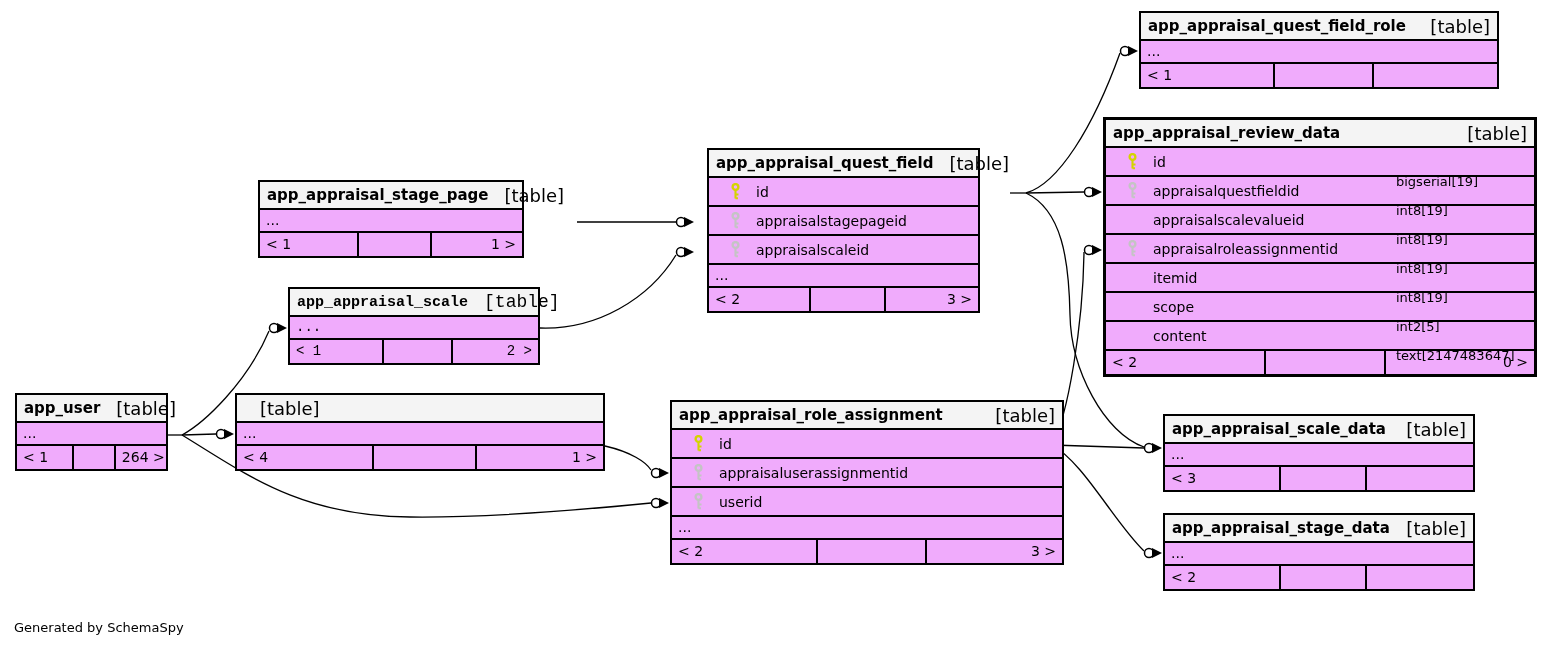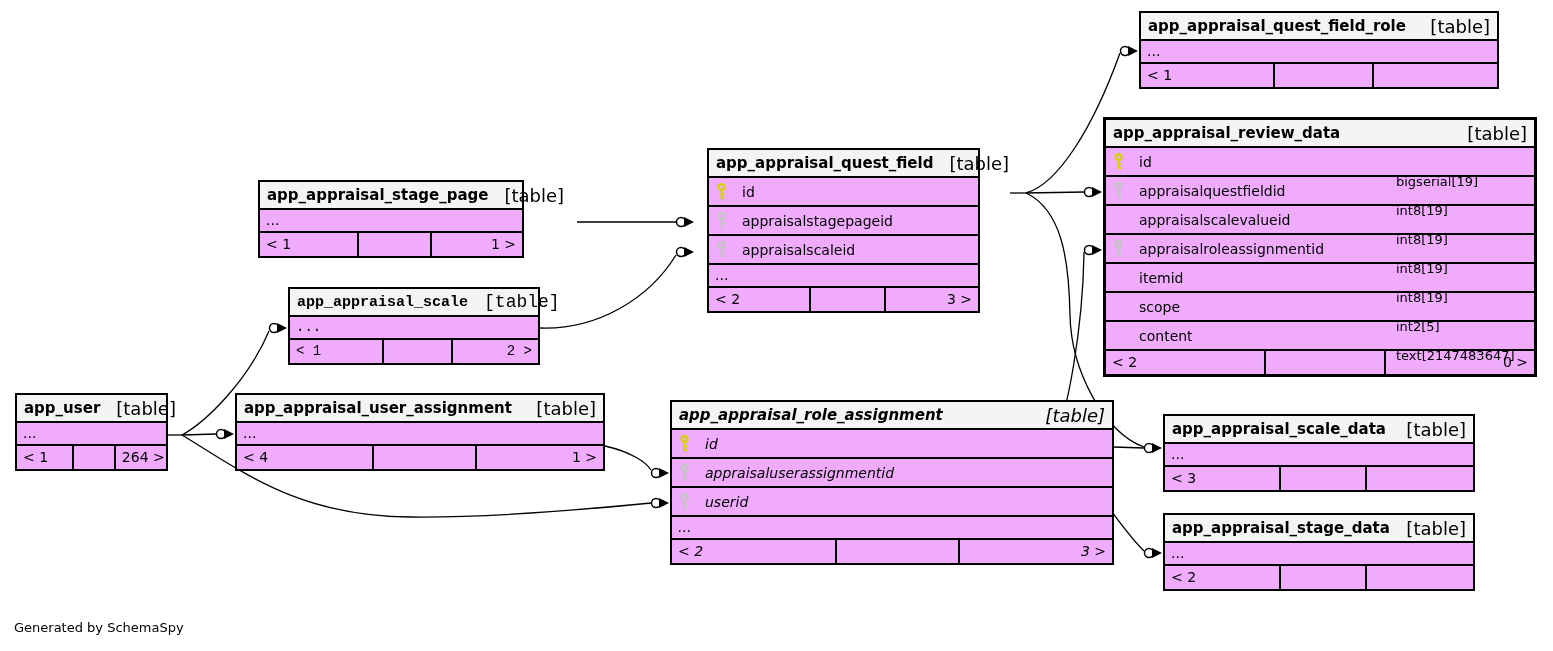--- a/index.html
+++ b/index.html
@@ -21,20 +21,21 @@
     background:#f4f4f4; border-bottom:2px solid #000;
     height:28px; padding:0 7px; box-sizing:border-box;
   }
   .hdr .nm { font-weight:bold; font-size:15px; white-space:nowrap; }
   .hdr .tg { font-size:18px; margin-left:16px; white-space:nowrap; }
 
   .frow {
     display:flex; align-items:stretch;
     border-bottom:2px solid #000; height:29px; box-sizing:border-box;
     font-size:14px;
+    padding-left:14px;
   }
   .nameside { flex:1; display:flex; align-items:center; padding:0 7px; min-width:0; }
   .typeside {
     width:144px; border-left:2px solid #000; display:flex; align-items:center;
     padding:0 4px; font-size:13px; box-sizing:border-box; white-space:nowrap;margin-top:33px;
   }
   .keyslot { width:26px; display:flex; align-items:center; flex:none; }
   .dots {
     border-bottom:2px solid #000; height:23px; box-sizing:border-box;
     font-size:14px; padding:0 6px; line-height:20px;
@@ -270,32 +271,31 @@
     <div class="dots">...</div>
     <div class="ftr">
       <span class="fc fc1">&lt; 1</span>
       <span class="fc fc2"></span>
       <span class="fc fc3">264 &gt;</span>
     </div>
   </div>
 
   <div class="tbl" style="left:235px;top:393px;width:370px;">
     <div class="hdr">
-      <span class="nm">app_appraisal_user_assignment</span>
       <span class="tg">[table]</span>
     </div>
     <div class="dots">...</div>
     <div class="ftr">
       <span class="fc fc1">&lt; 4</span>
       <span class="fc fc2"></span>
       <span class="fc fc3">1 &gt;</span>
     </div>
   </div>
 
-  <div class="tbl" style="left:670px;top:400px;width:444px;font-style:italic;">
+  <div class="tbl" style="left:670px;top:400px;width:394px;">
     <div class="hdr">
       <span class="nm">app_appraisal_role_assignment</span>
       <span class="tg">[table]</span>
     </div>
     <div class="frow">
       <div class="nameside">
           <span class="keyslot">
             <svg width="11" height="17" viewBox="0 0 11 17">
               <circle cx="5.5" cy="4" r="2.9" fill="none" stroke="#d4d400" stroke-width="2.3"></circle>
               <path d="M5.5 6.9 L5.5 15.5 M5.5 11.5 L8.5 11.5 M5.5 15.3 L8 15.3" fill="none" stroke="#d4d400" stroke-width="2.1"></path>

